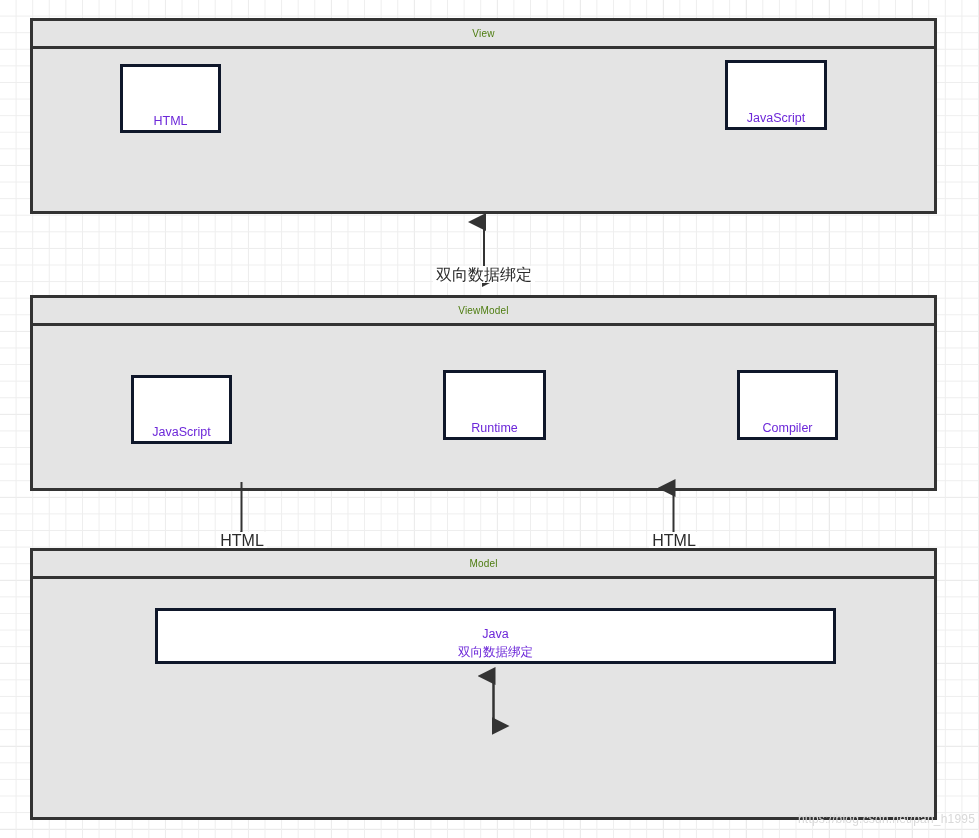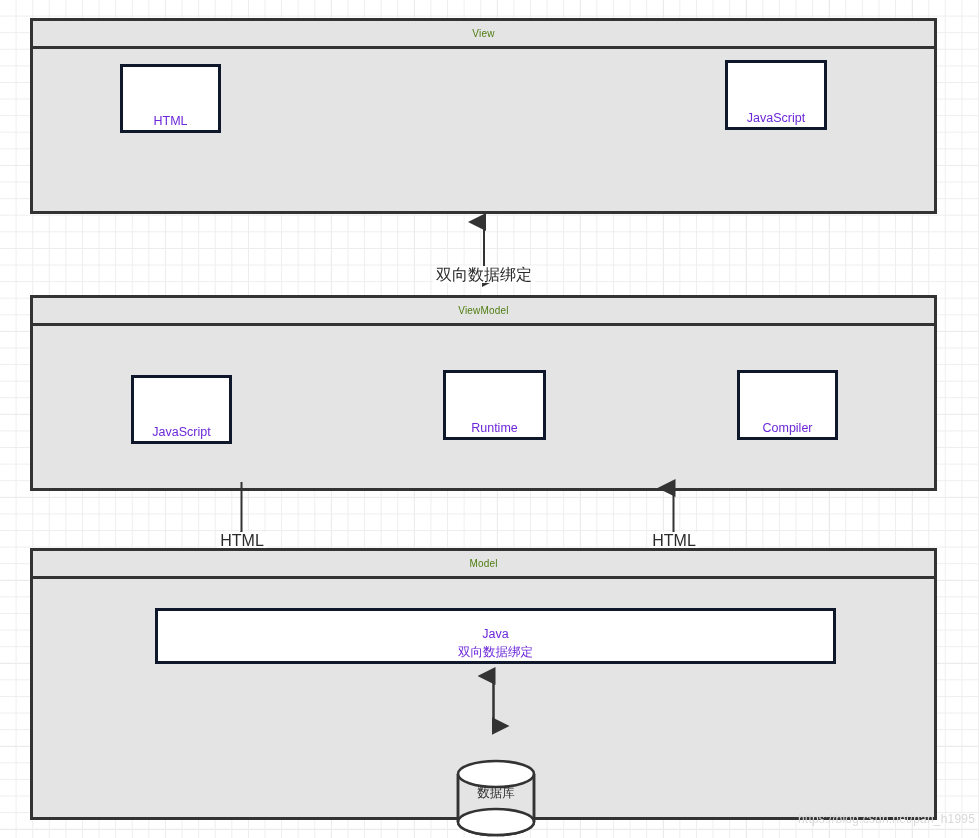--- a/index.html
+++ b/index.html
@@ -195,31 +195,19 @@
             </marker>
             <marker id="arrDbD" markerWidth="9" markerHeight="9" refX="4.5" refY="8" orient="auto">
               <path d="M4.5,0 L9,9 L0,9 Z" fill="#333333"></path>
             </marker>
           </defs>
           <line x1="7.5" y1="52" x2="7.5" y2="2" stroke="#333333" stroke-width="2" marker-end="url(#arrDbU)"></line>
           <line x1="7.5" y1="2" x2="7.5" y2="52" stroke="#333333" stroke-width="2" marker-end="url(#arrDbD)"></line>
         </svg>
       </div>
 
-      <div class="cylinder" style="left:421px; top:180px; width:84px; height:78px;">
-        <svg width="84" height="78" viewBox="0 0 84 78">
-          <path d="M4,15 L4,63" stroke="#333333" stroke-width="2.5" fill="none"></path>
-          <path d="M80,15 L80,63" stroke="#333333" stroke-width="2.5" fill="none"></path>
-          <path d="M4,63 A38,13 0 0 0 80,63" stroke="#333333" stroke-width="2.5" fill="#ffffff"></path>
-          <ellipse cx="42" cy="15" rx="38" ry="13" fill="#ffffff" stroke="#333333" stroke-width="2.5"></ellipse>
-          <ellipse cx="42" cy="63" rx="38" ry="13" fill="#ffffff" stroke="#333333" stroke-width="2.5"></ellipse>
-          <path d="M4,15 L4,63" stroke="#333333" stroke-width="2.5" fill="none"></path>
-          <path d="M80,15 L80,63" stroke="#333333" stroke-width="2.5" fill="none"></path>
-        </svg>
-        <div class="cyl-text">数据库</div>
-      </div>
 
     </div>
   </div>
 
   <div class="watermark" style="left:798px; top:812px;">https://blog.csdn.net/pan_h1995</div>
 
 </div>
 
 </body></html>

